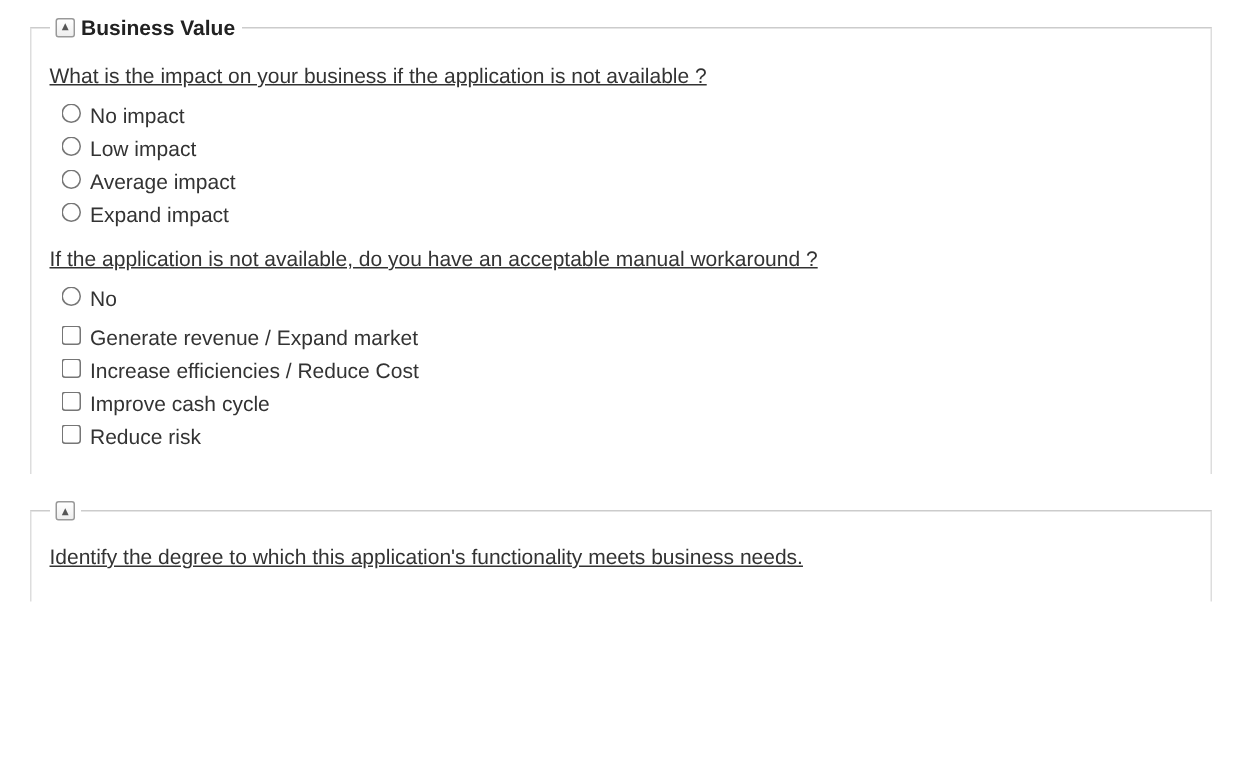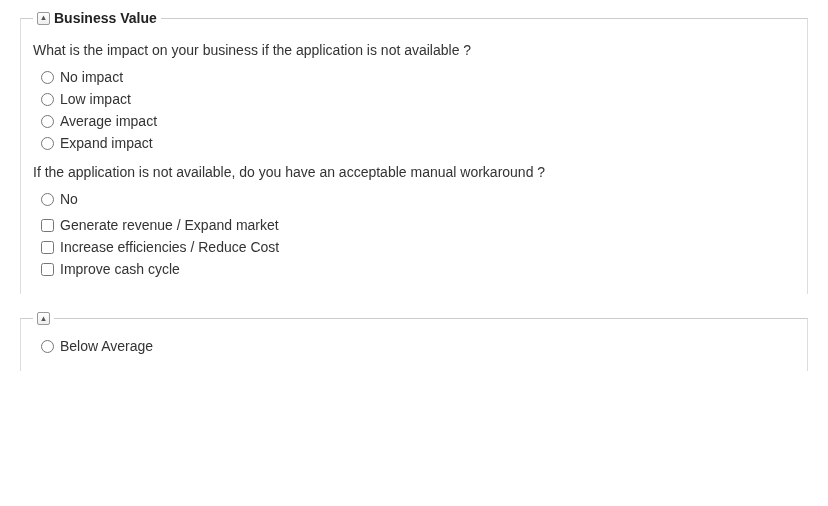--- a/index.html
+++ b/index.html
@@ -43,24 +43,25 @@
       border-radius: 2px;
       background: linear-gradient(#fff, #eee);
       cursor: pointer;
       font-size: 8px;
       line-height: 1;
       color: #555;
     }
     .question {
       margin: 6px 0 8px 0;
       color: #333;
+      text-decoration: underline;
     }
     .option-row {
       display: flex;
-      align-items: center;
+      align-items: flex-start;
       gap: 6px;
       padding: 3px 0 3px 8px;
     }
     input[type="radio"], input[type="checkbox"] {
       margin: 0;
       width: 13px;
       height: 13px;
     }
     .option-label {
       color: #333;
@@ -110,24 +111,25 @@
     <span class="option-label">Generate revenue / Expand market</span>
   </div>
   <div class="option-row">
     <input type="checkbox" style="">
     <span class="option-label">Increase efficiencies / Reduce Cost</span>
   </div>
   <div class="option-row">
     <input type="checkbox" style="">
     <span class="option-label">Improve cash cycle</span>
   </div>
+  <div class="option-row">
+    <input type="checkbox" style="">
+    <span class="option-label">Reduce risk</span>
+  </div>
 </fieldset>
 
 <fieldset>
   <legend>
     <span class="collapse-btn">▴</span>
   </legend>
 
-  <div class="option-row">
-    <input type="radio" name="functionality" style="">
-    <span class="option-label">Below Average</span>
-  </div>
+  <div class="question">Identify the degree to which this application's functionality meets  business needs.</div>
 </fieldset>
 
 </body></html>

